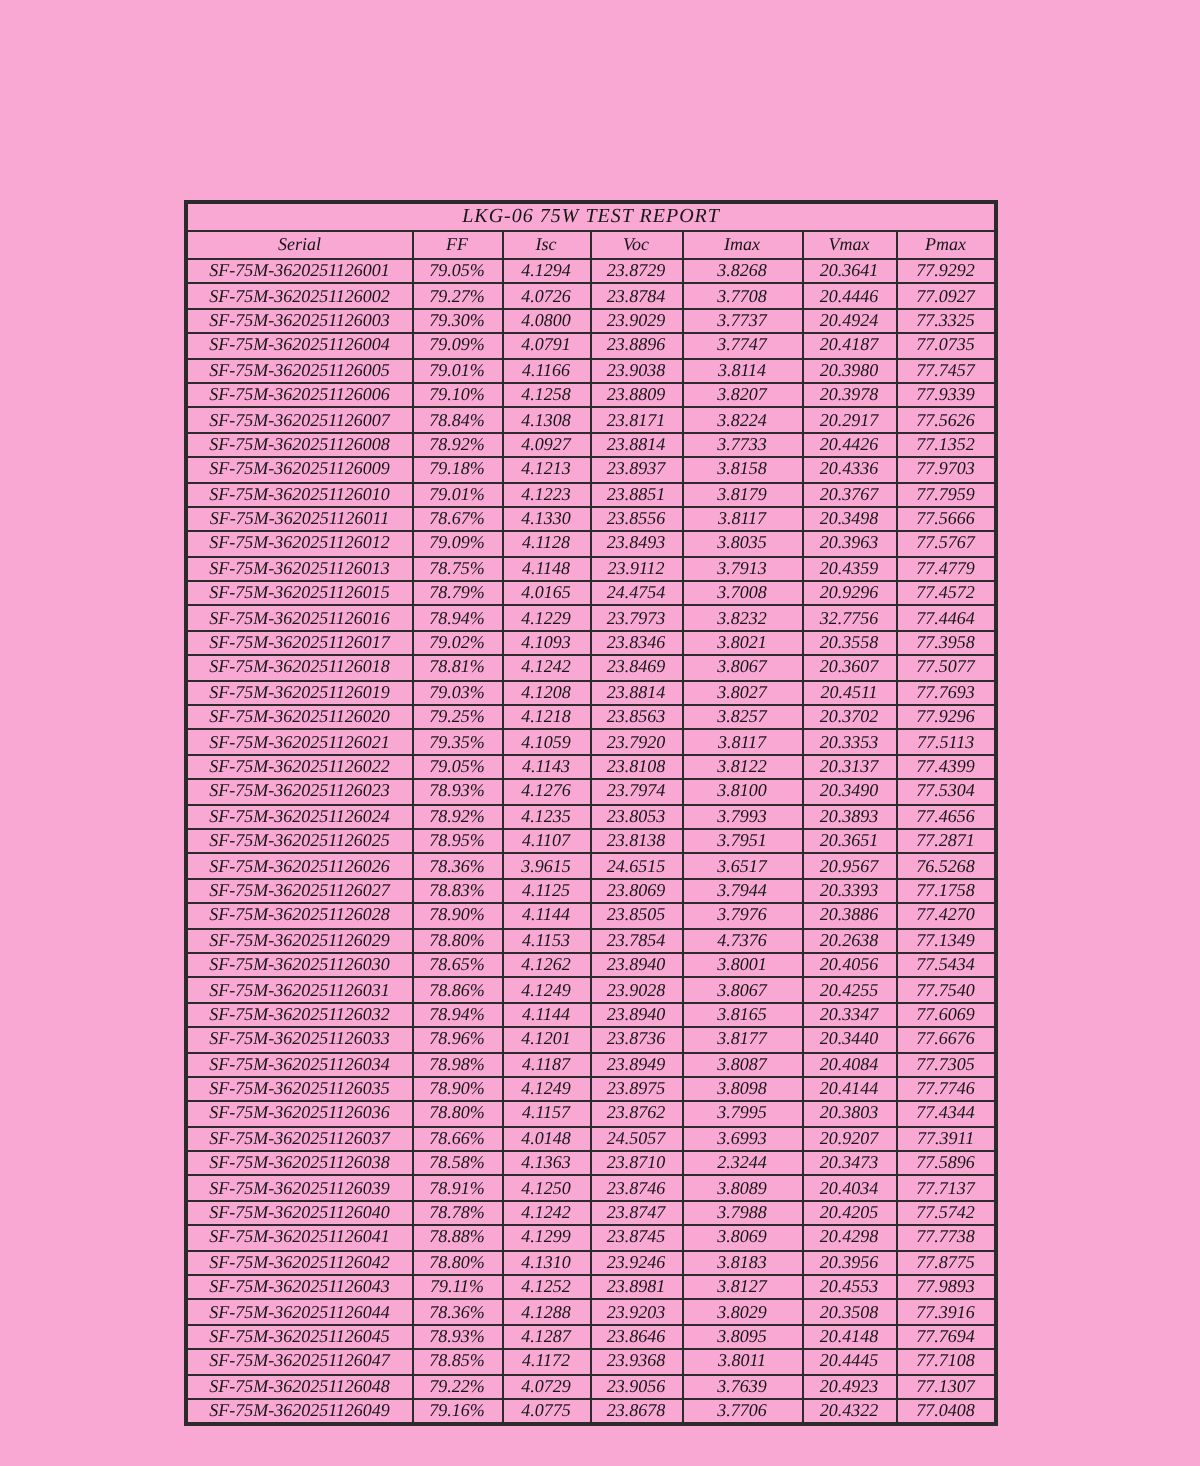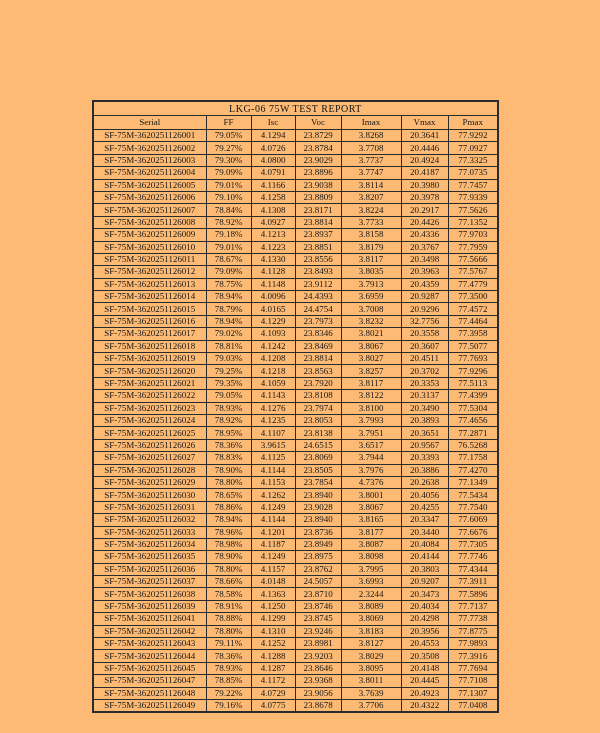--- a/index.html
+++ b/index.html
@@ -4,22 +4,23 @@
 <style>
   html, body {
     margin: 0;
     padding: 0;
     background: #ffffff;
   }
   .page {
     position: relative;
     width: 600px;
     height: 733px;
-    background: #fdba74;
+    background: #f9a8d4;
     font-family: "Liberation Serif", "DejaVu Serif", serif;
+    font-style: italic;
   }
   table.report {
     position: absolute;
     left: 92px;
     top: 100px;
     width: 405px;
     border-collapse: collapse;
     table-layout: fixed;
     border: 2px solid #2b2b2b;
   }
@@ -188,29 +189,20 @@
         <tr>
           <td>SF-75M-3620251126013</td>
           <td>78.75%</td>
           <td>4.1148</td>
           <td>23.9112</td>
           <td>3.7913</td>
           <td>20.4359</td>
           <td>77.4779</td>
         </tr>
         <tr>
-          <td>SF-75M-3620251126014</td>
-          <td>78.94%</td>
-          <td>4.0096</td>
-          <td>24.4393</td>
-          <td>3.6959</td>
-          <td>20.9287</td>
-          <td>77.3500</td>
-        </tr>
-        <tr>
           <td>SF-75M-3620251126015</td>
           <td>78.79%</td>
           <td>4.0165</td>
           <td>24.4754</td>
           <td>3.7008</td>
           <td>20.9296</td>
           <td>77.4572</td>
         </tr>
         <tr>
           <td>SF-75M-3620251126016</td>
@@ -422,20 +414,29 @@
         <tr>
           <td>SF-75M-3620251126039</td>
           <td>78.91%</td>
           <td>4.1250</td>
           <td>23.8746</td>
           <td>3.8089</td>
           <td>20.4034</td>
           <td>77.7137</td>
         </tr>
         <tr>
+          <td>SF-75M-3620251126040</td>
+          <td>78.78%</td>
+          <td>4.1242</td>
+          <td>23.8747</td>
+          <td>3.7988</td>
+          <td>20.4205</td>
+          <td>77.5742</td>
+        </tr>
+        <tr>
           <td>SF-75M-3620251126041</td>
           <td>78.88%</td>
           <td>4.1299</td>
           <td>23.8745</td>
           <td>3.8069</td>
           <td>20.4298</td>
           <td>77.7738</td>
         </tr>
         <tr>
           <td>SF-75M-3620251126042</td>

